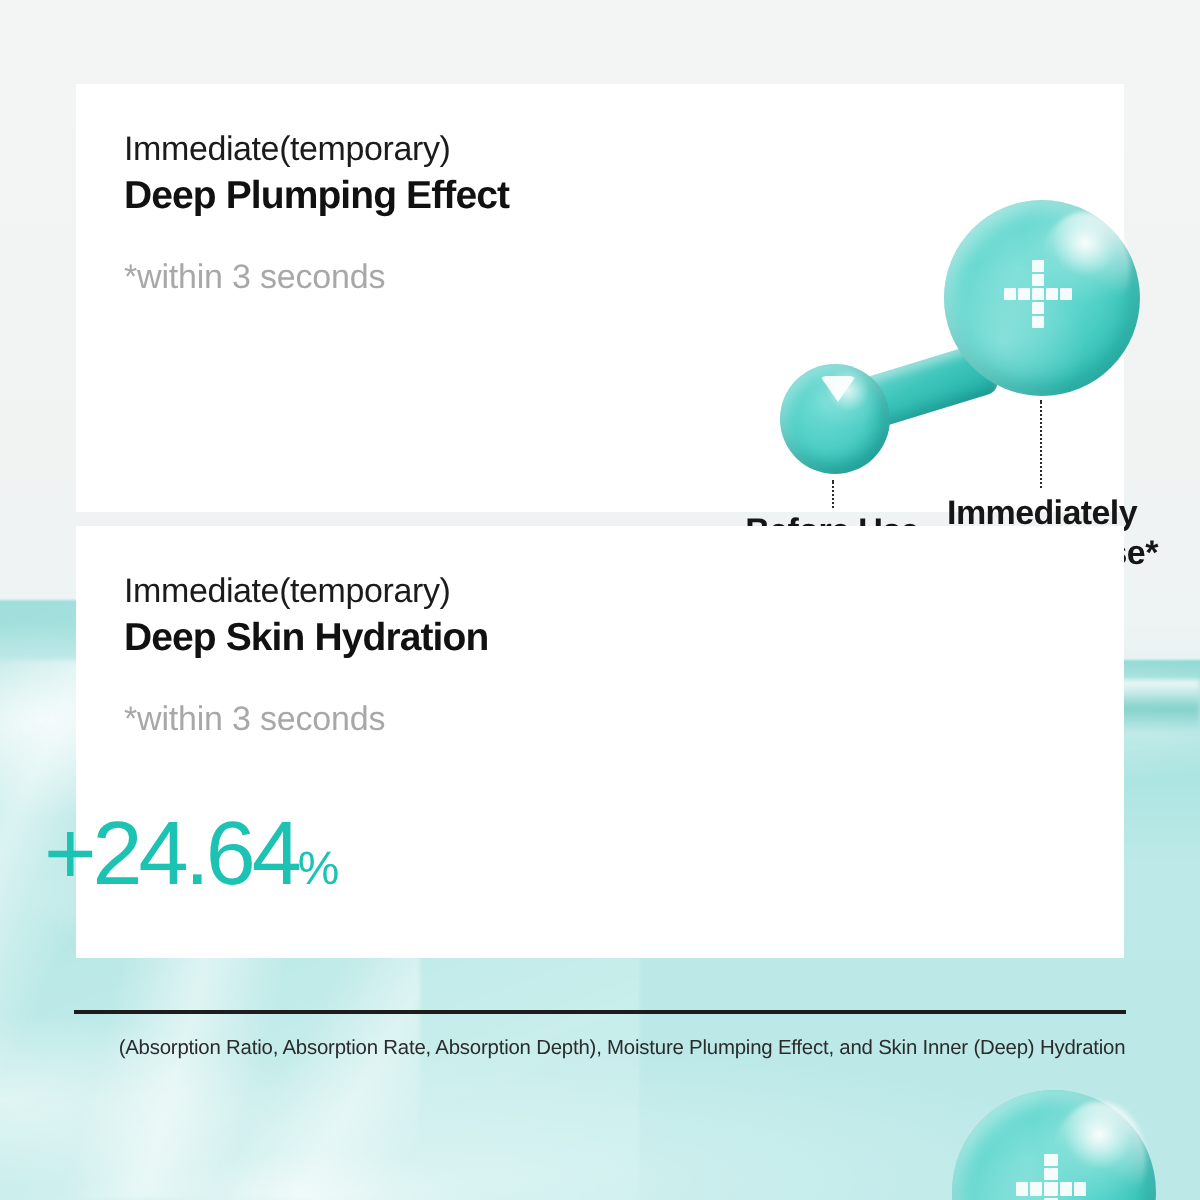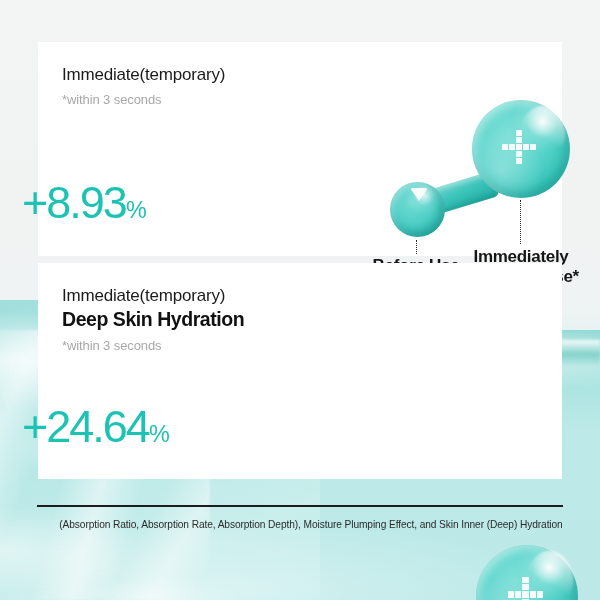--- a/index.html
+++ b/index.html
@@ -113,24 +113,24 @@
   }
   .headline {
     font-size: 19.5px;
     font-weight: bold;
     color: #111111;
     letter-spacing: -0.45px;
     line-height: 1.24;
     margin-top: 1px;
   }
   .subnote {
-    font-size: 13px;
+    font-size: 17px;
     color: #a8a8a8;
     letter-spacing: -0.1px;
-    margin-top: 7px;
+    margin-top: 19px;
   }
   .metric {
     position: absolute;
     left: 22px;
     color: #1cc3b2;
     font-weight: normal;
     letter-spacing: -2px;
     line-height: 1;
     white-space: nowrap;
   }
@@ -256,20 +256,21 @@
   <div class="bg-base"></div>
   <div class="bg-gel-left"></div>
   <div class="bg-gel-left2"></div>
   <div class="bg-gel-right"></div>
   <div class="bg-rim"></div>
   <div class="bg-bottomglow"></div>
 
   <div class="card" id="card-0">
     <div class="card-text">
       <div class="eyebrow">Immediate(temporary)</div>
+      <div class="headline">Deep Plumping Effect</div>
       <div class="subnote">*within 3 seconds</div>
     </div>
 
     <div class="drop-wrap" id="drop-0">
       <div class="drop-neck" style="left:48px; top:92px; width:82px; height:26px; border-radius:40px 18px 18px 40px; transform:rotate(-17deg);"></div>
       <div class="drop-small" style="left:22px; top:92px; width:55px; height:55px;"></div>
       <div class="drop-big" style="left:104px; top:10px; width:98px; height:98px;">
         <div class="plus-dots" style="left:30px; top:30px; width:34px; height:34px;">
           <span class="off"></span>
             <span class="off"></span>
@@ -301,23 +302,20 @@
       <div class="leader" style="left:48px; top:150px; height:14px;"></div>
       <div class="leader" style="left:152px; top:110px; height:44px;"></div>
       <div class="drop-label center" style="left:48px; top:166px;">Before Use</div>
       <div class="drop-label center" style="left:153px; top:157px;">
         <div>Immediately</div>
         <div>After One Use*</div>
       </div>
     </div>
   </div>
 
-  <div class="metric" id="metric-0">
-    <span>+8.93</span><span class="pct">%</span>
-  </div>
 
   <div class="card" id="card-1">
     <div class="card-text">
       <div class="eyebrow">Immediate(temporary)</div>
       <div class="headline">Deep Skin Hydration</div>
       <div class="subnote">*within 3 seconds</div>
     </div>
 
     <div class="drop-wrap" id="drop-1">
 

